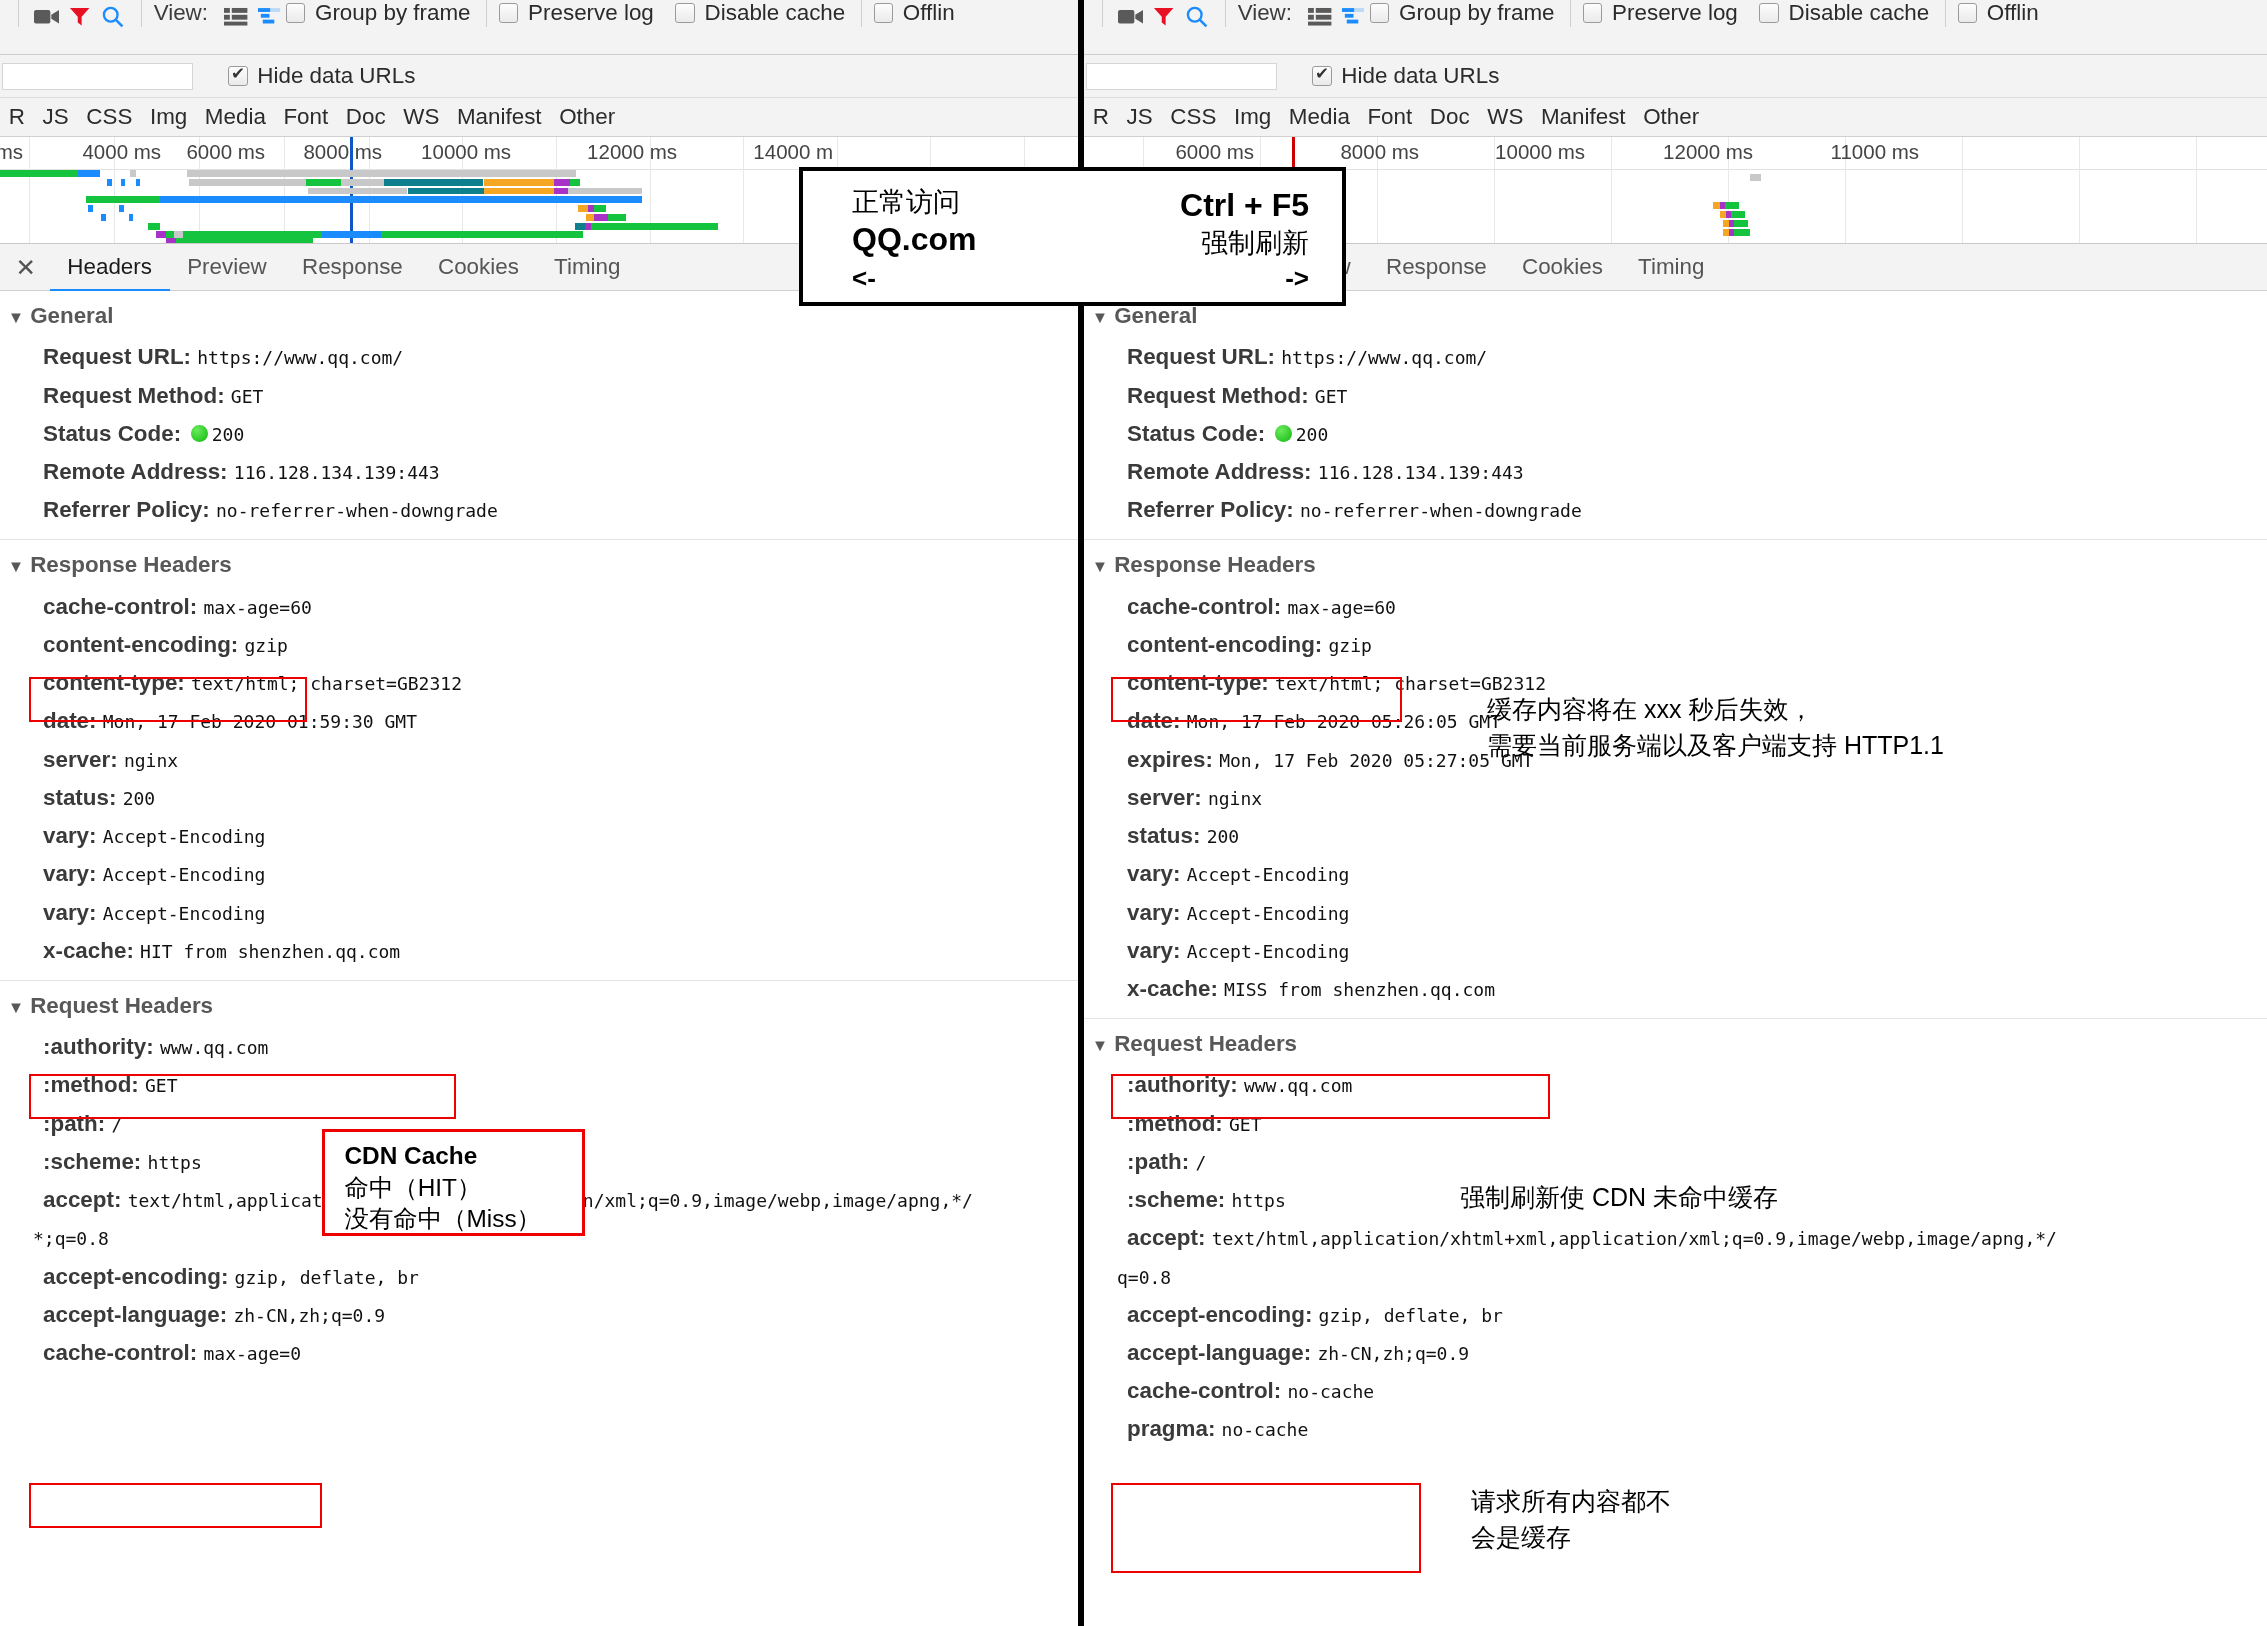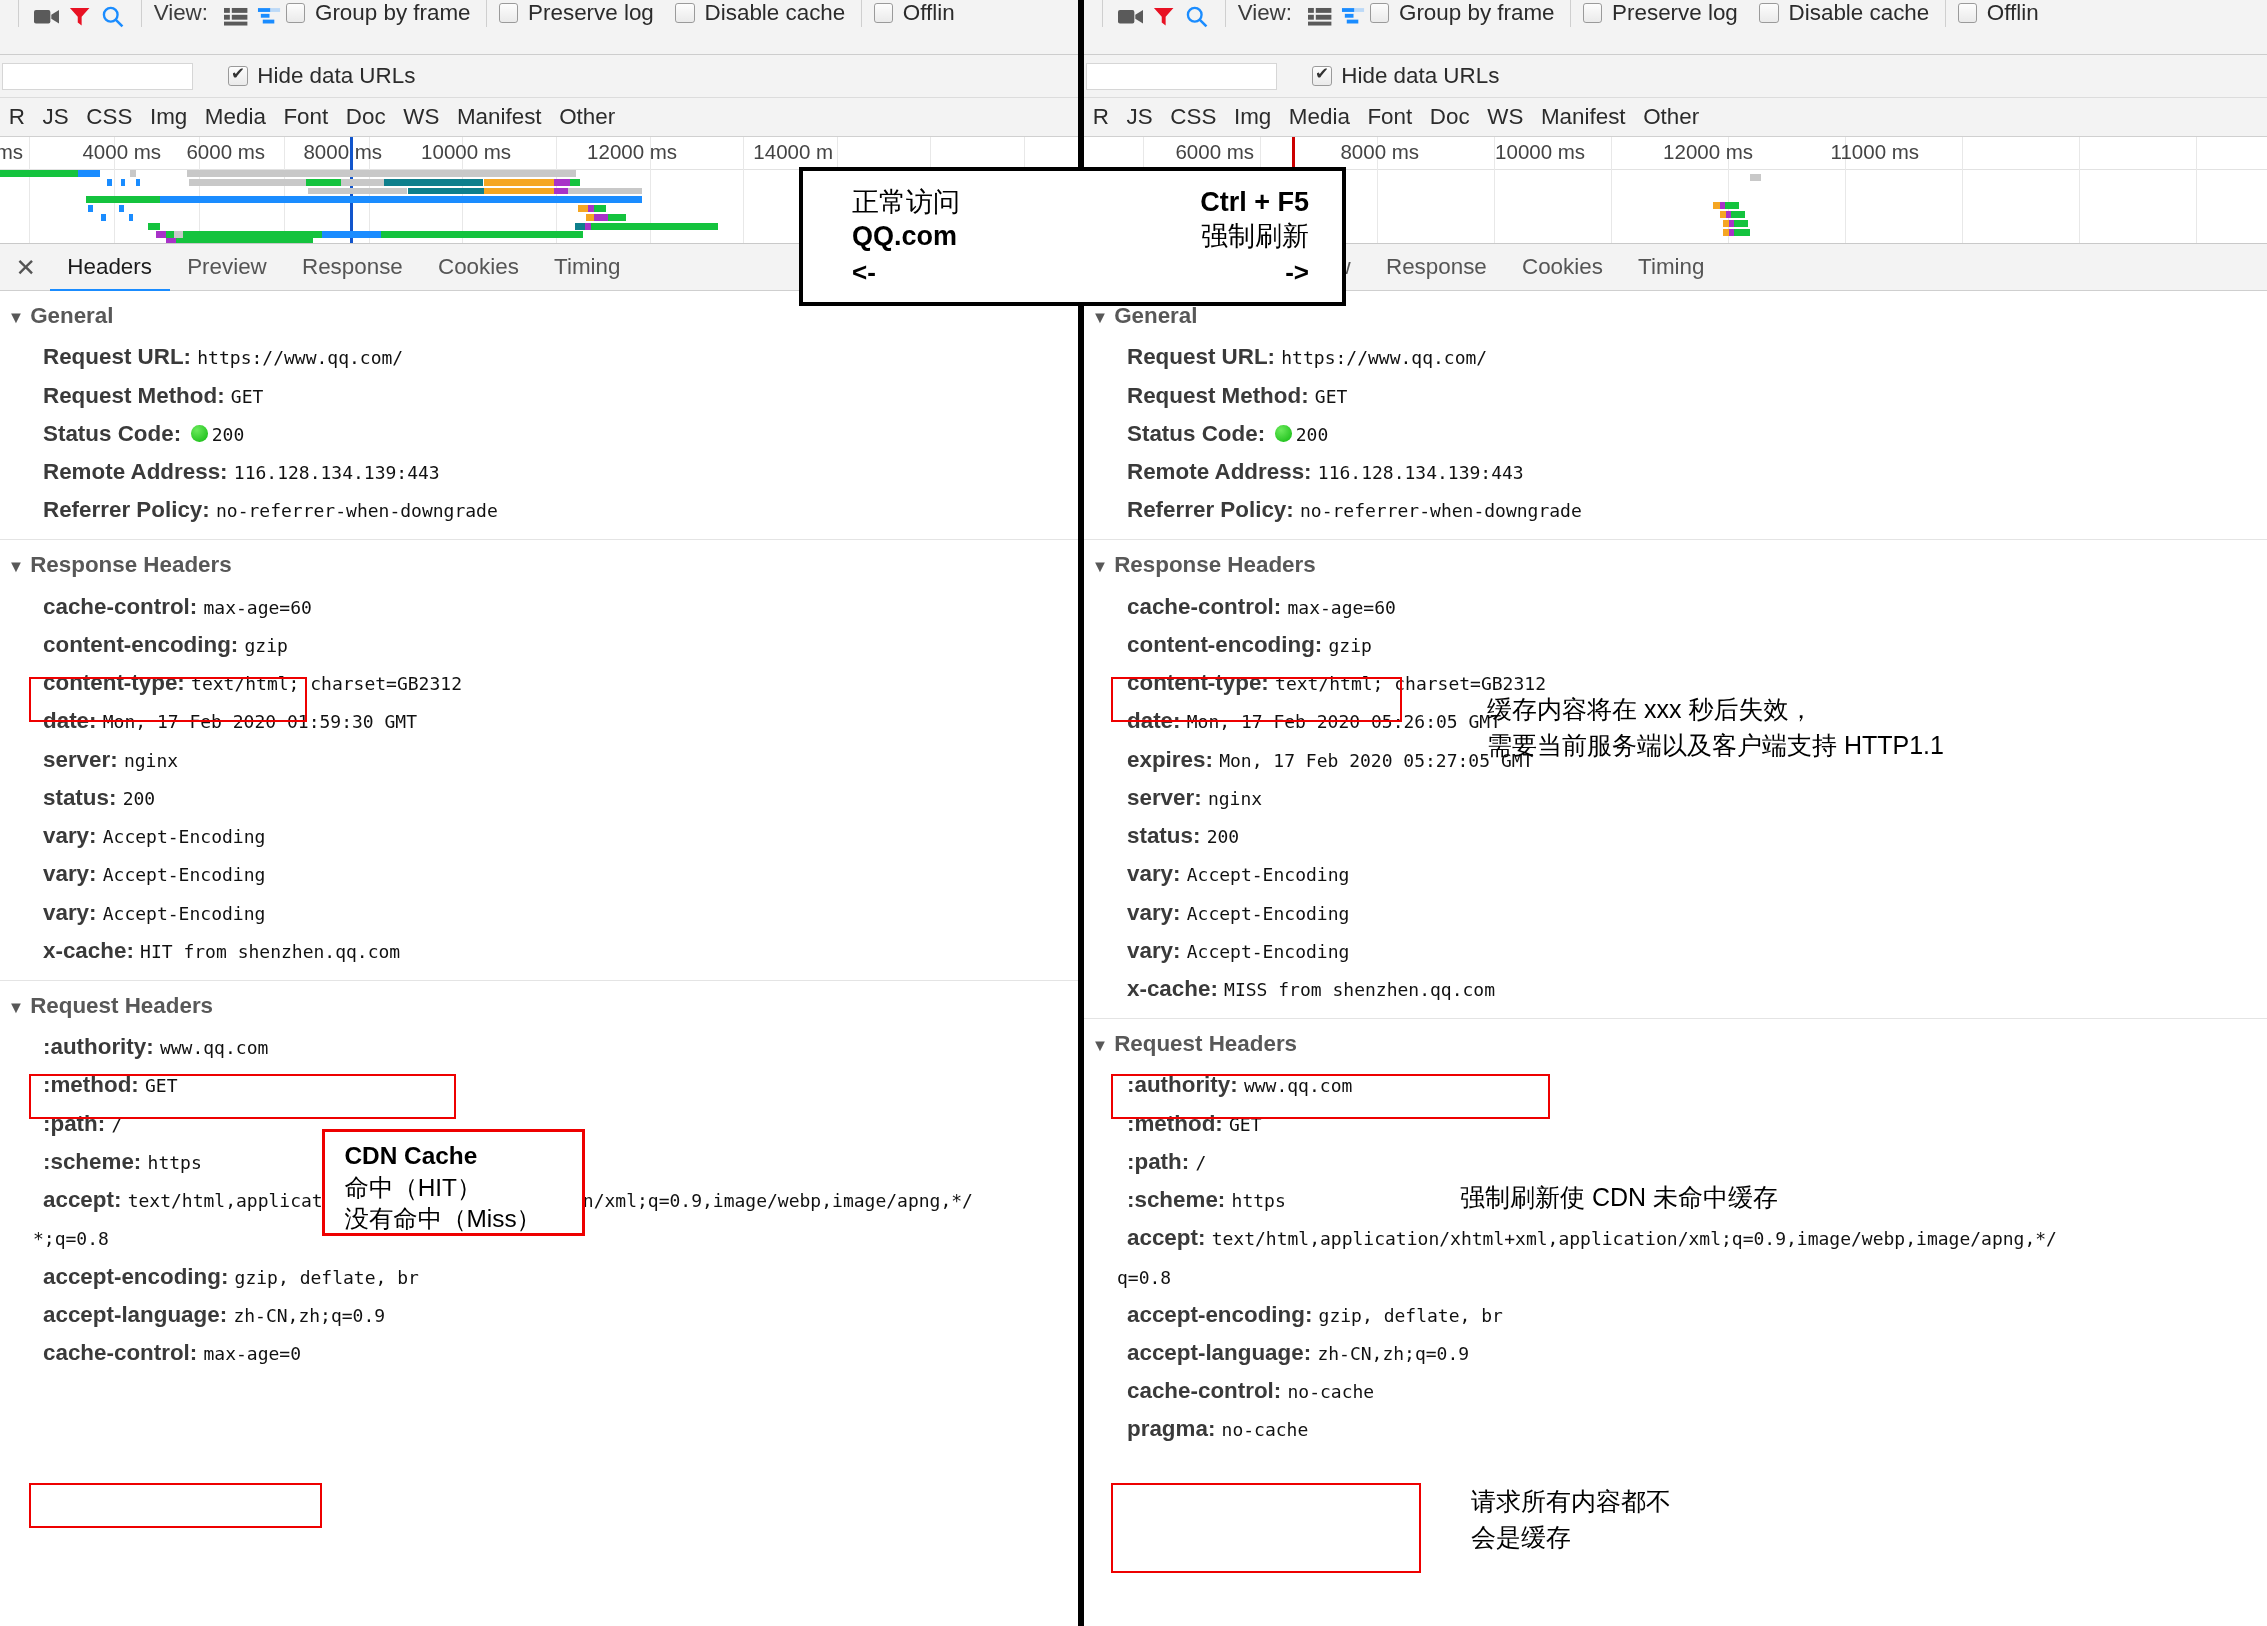--- a/index.html
+++ b/index.html
@@ -105,21 +105,21 @@
 
   
   .callout-center {
     position:absolute; left:799px; top:167px; width:547px; height:139px;
     background:#fff; border:4.9px solid #000; z-index:50;
     display:flex; justify-content:space-between; padding:13.7px 33px 9.8px 49px;
   }
   .co-col { display:flex; flex-direction:column; }
   .co-col.right { align-items:flex-end; text-align:right; }
   .co-l1 { font-size:27px; color:#000; line-height:1.28; }
-  .co-l2 { font-size:27px; font-weight:bold; color:#000; line-height:1.28; }
+  .co-l2 { font-size:32px; font-weight:bold; color:#000; line-height:1.28; }
   .co-arrow { font-size:26px; font-weight:bold; color:#000; line-height:1.3; margin-top:2px; }
 
   .note { position:absolute; z-index:30; font-size:25px; color:#000; line-height:1.42; }
 
   .callout-cdn {
     position:absolute; left:322px; top:1129px; width:263px; height:107px;
     background:#fff; border:3.9px solid #ee0000; z-index:35;
     padding:7.8px 0 0 19.5px;
   }
   .cdn-t { font-size:24.4px; font-weight:bold; color:#000; line-height:1.3; }

